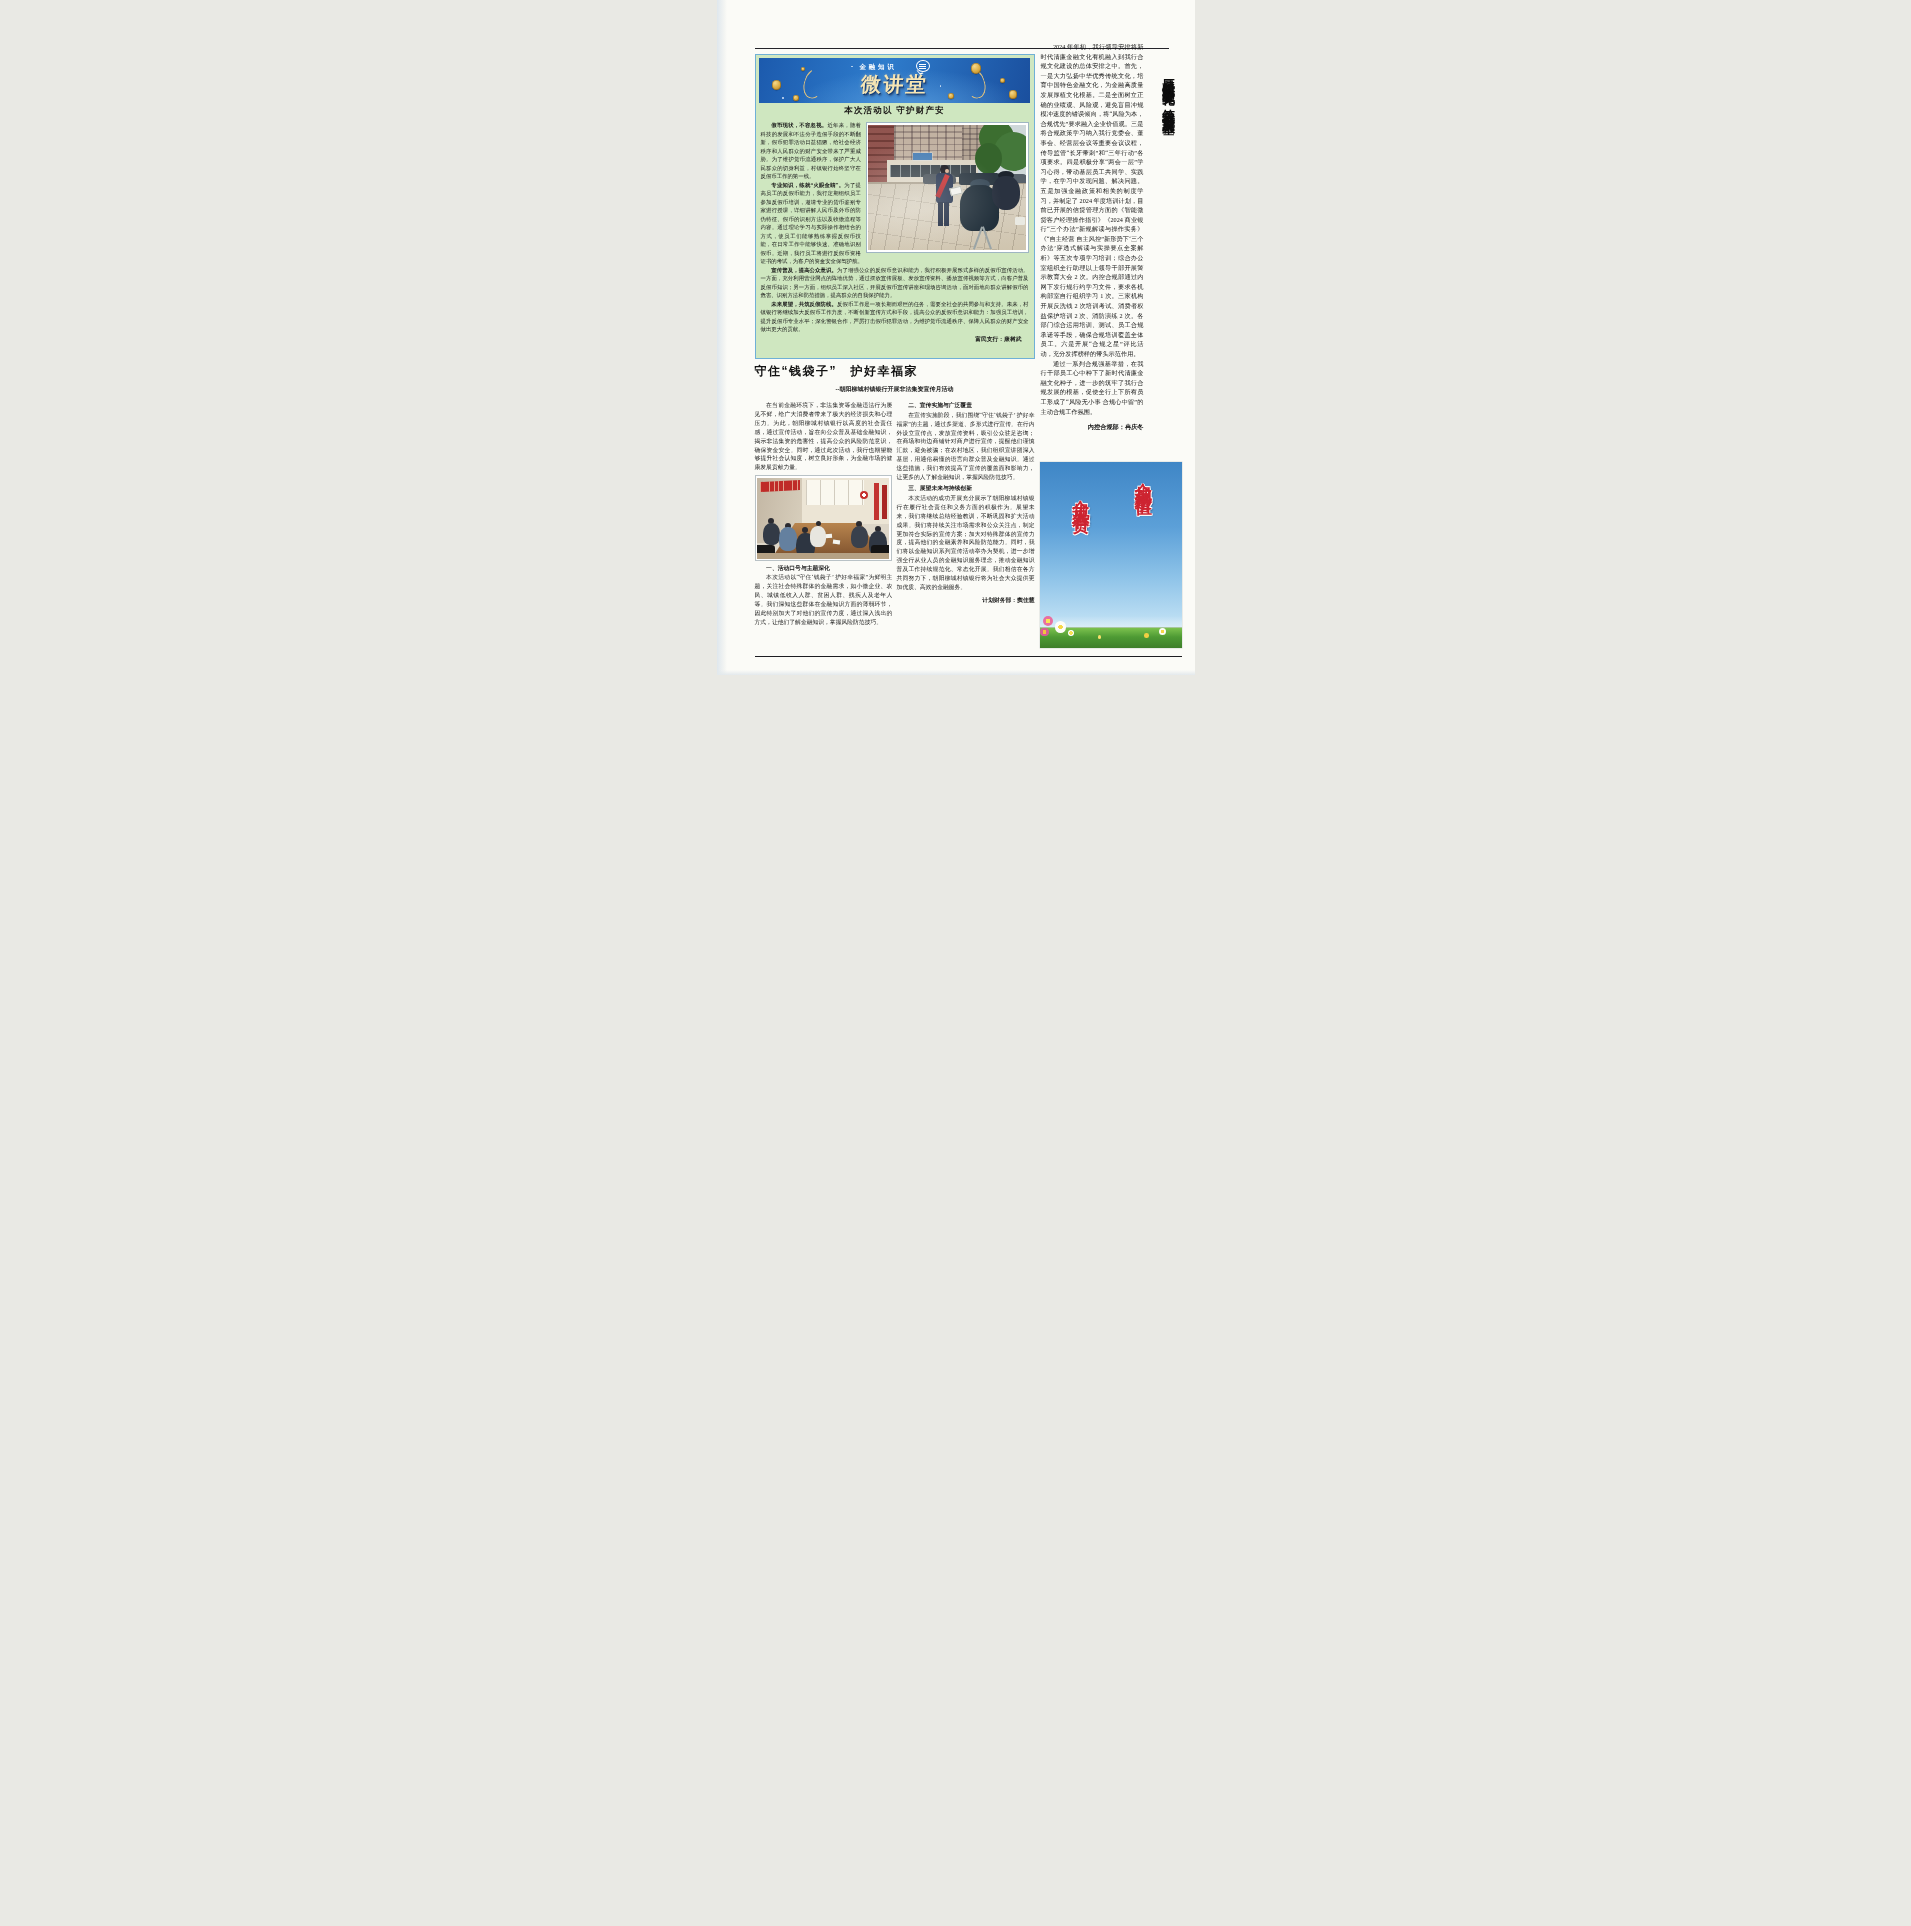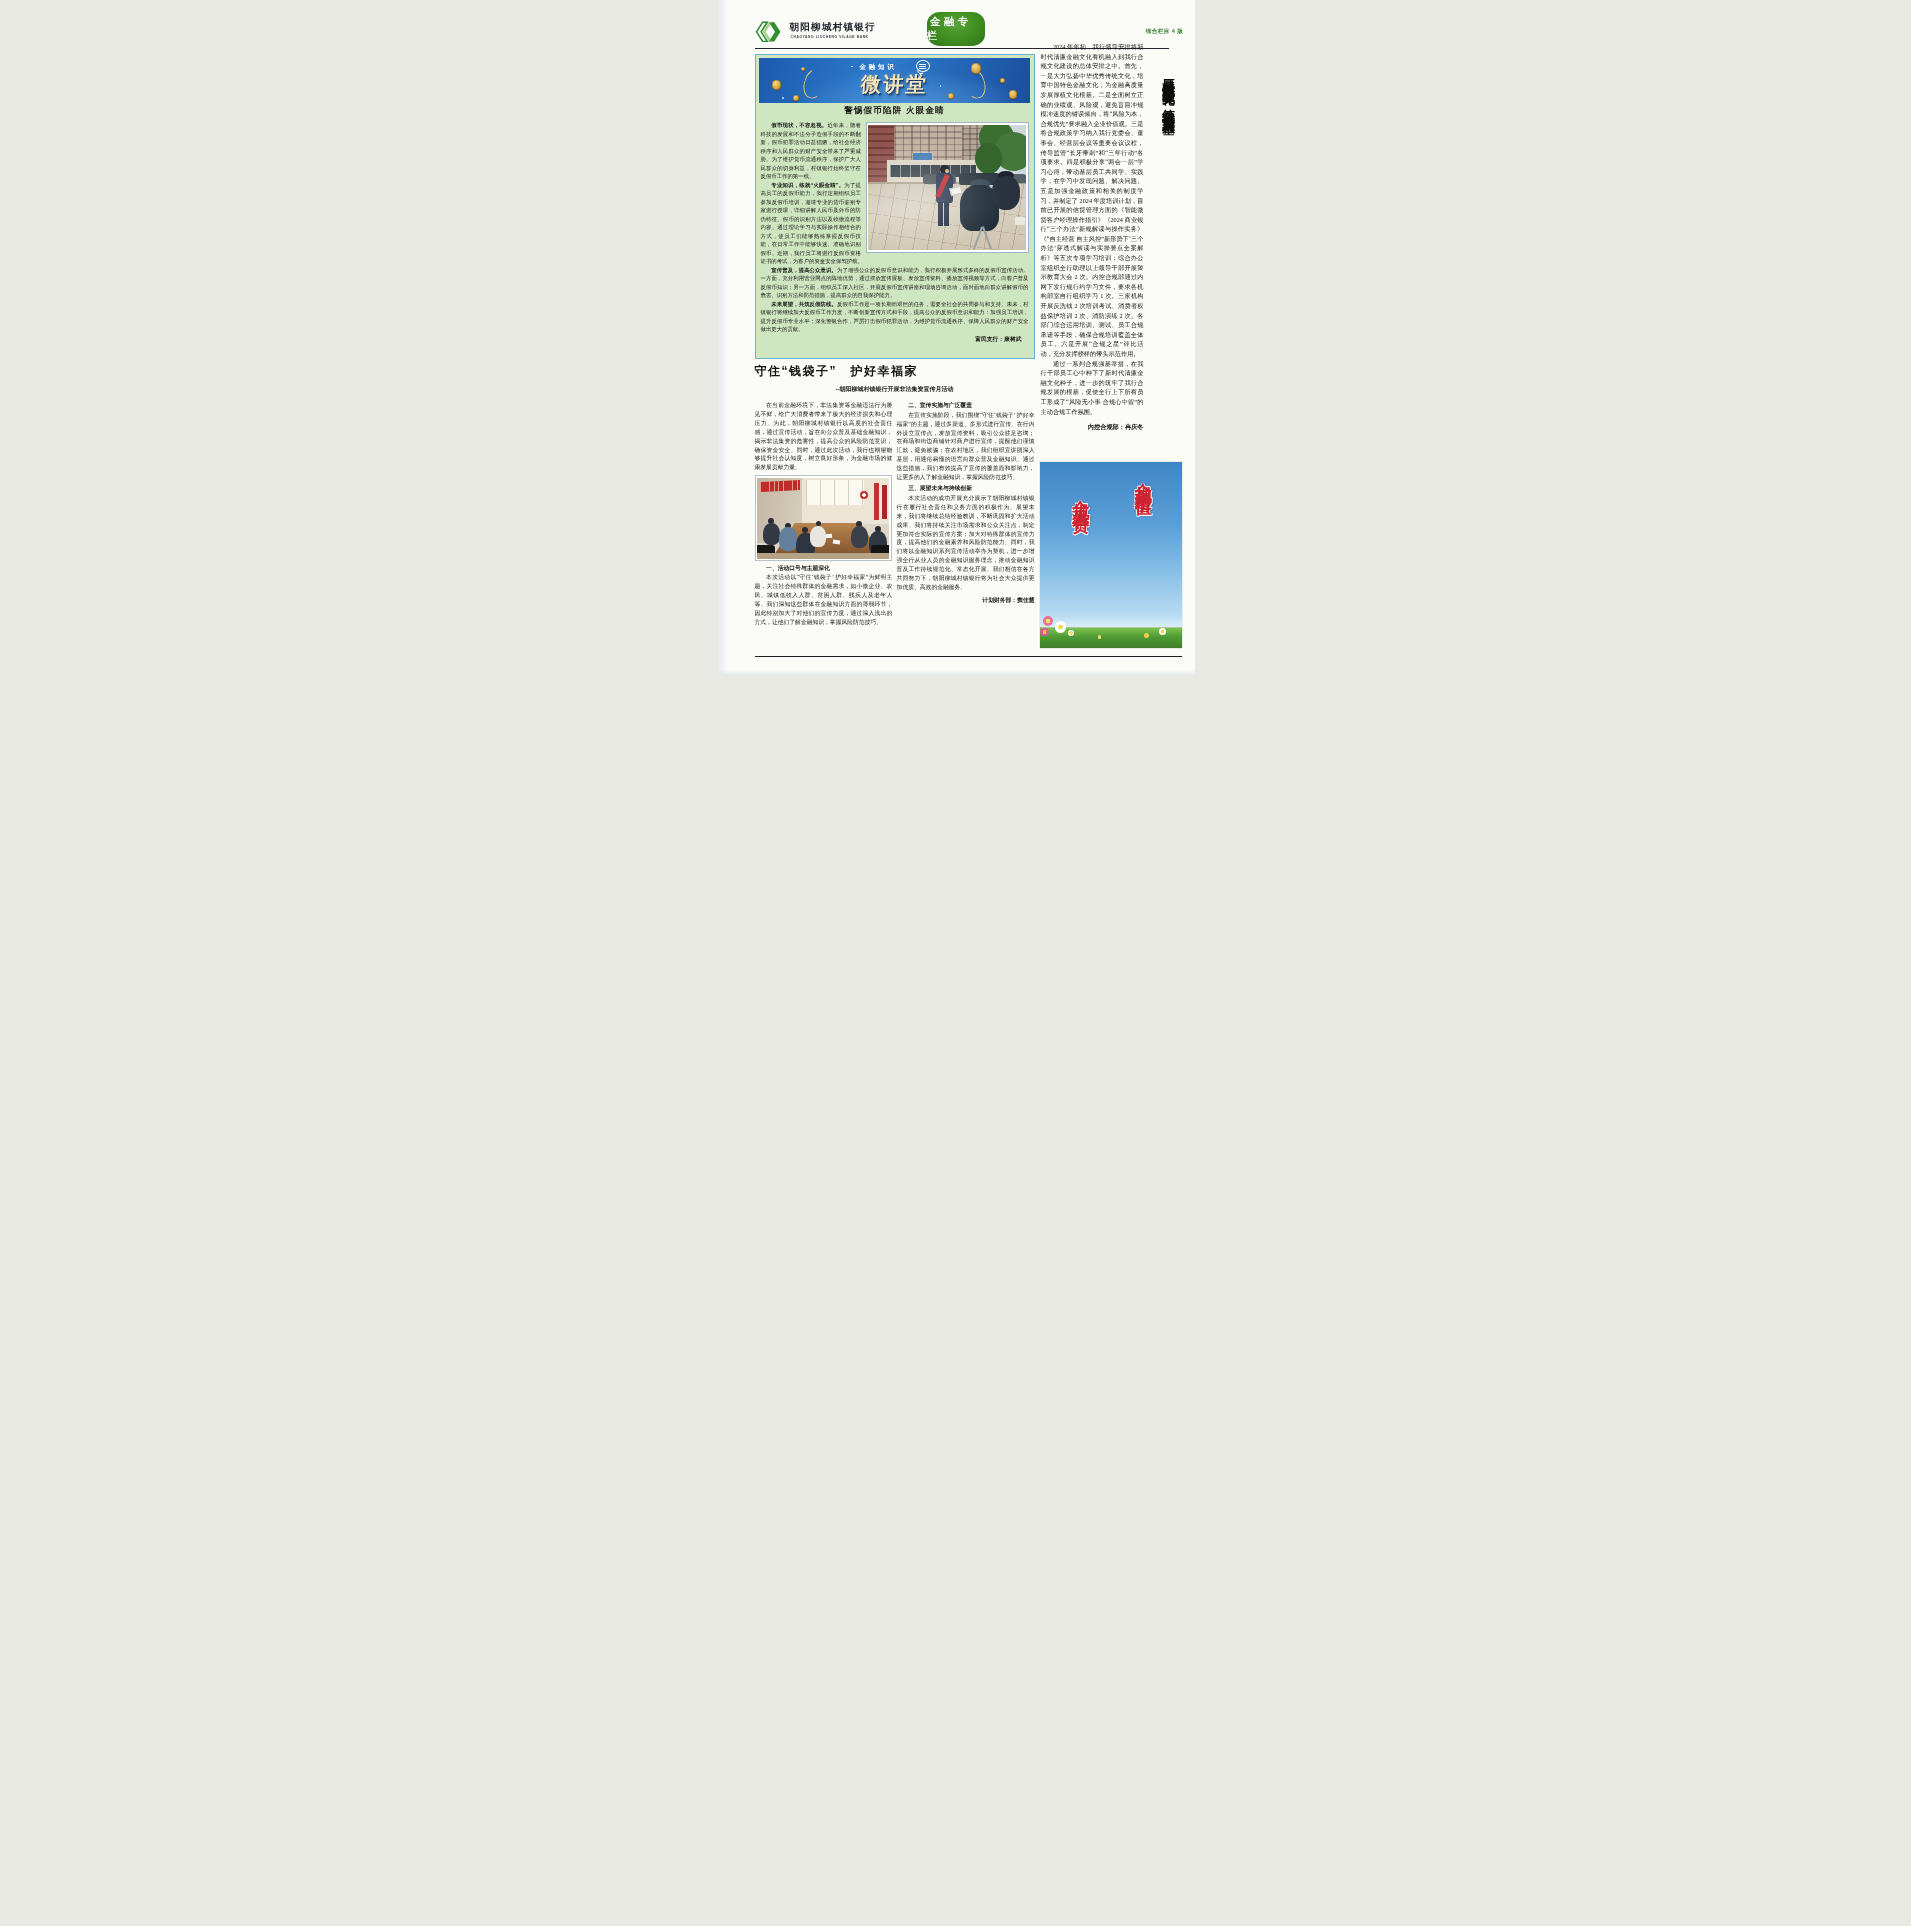--- a/index.html
+++ b/index.html
@@ -178,33 +178,20 @@
         background:linear-gradient(rgba(255,255,255,0),rgba(255,255,255,.55));}
 
   
   #rule-bottom{position:absolute;left:38px;top:656px;width:427px;height:1.2px;background:#1d1d22;}
 </style>
 </head>
 <body>
 
 <div id="page">
 
-  <div id="header">
-    <svg id="logo" viewBox="0 0 74 56">
-      <polygon points="20,3 32,3 16,28 32,53 20,53 4,28" fill="none" stroke="#2e8b2e" stroke-width="4"></polygon>
-      <polygon points="36,3 50,3 66,28 50,53 36,53 52,28" fill="#2f8f2f"></polygon>
-      <polygon points="36,3 44,3 28,28 44,53 36,53 20,28" fill="#6db33f" opacity="0.55"></polygon>
-    </svg>
-    <div id="bank-name" class="sans">朝阳柳城村镇银行</div>
-    <div id="bank-eng" class="sans">CHAOYANG LIUCHENG VILAGE BANK</div>
-    <div id="badge">
-      <span class="sans">金融专栏</span>
-    </div>
-    <div id="page-label" class="sans">综合栏目 4 版</div>
-  </div>
   <div id="rule-top"></div>
 
   <div id="a1-box">
     <div id="a1-banner">
       <div class="banner-kicker">金融知识</div>
       <div class="bubble">
           <i></i>
           <i></i>
           <i></i>
         </div>
@@ -216,21 +203,21 @@
       <div class="coin" style="left:34px;top:37px;width:5.8px;height:5.8px"></div>
       <div class="coin" style="right:49px;top:5.4px;width:10.4px;height:10.4px"></div>
       <div class="coin" style="right:25.4px;top:20px;width:5px;height:5px"></div>
       <div class="coin" style="right:13px;top:32px;width:8.5px;height:8.5px"></div>
       <div class="coin" style="right:76px;top:35px;width:6.2px;height:6.2px"></div>
       <div class="spark" style="left:92px;top:7.7px"></div>
       <div class="spark" style="right:89px;top:27px"></div>
       <div class="spark" style="left:23px;top:39px"></div>
     </div>
 
-    <div id="a1-title">警惕假币陷阱 火眼金睛</div>
+    <div id="a1-title">本次活动以 守护财产安</div>
 
     <div id="a1-content">
       <div id="a1-photo">
         <div class="ph1">
           <div class="b-left"></div>
             <div class="b-mid"></div>
             <div class="b-mid2"></div>
           <div class="store">
               <i></i>
             </div>

